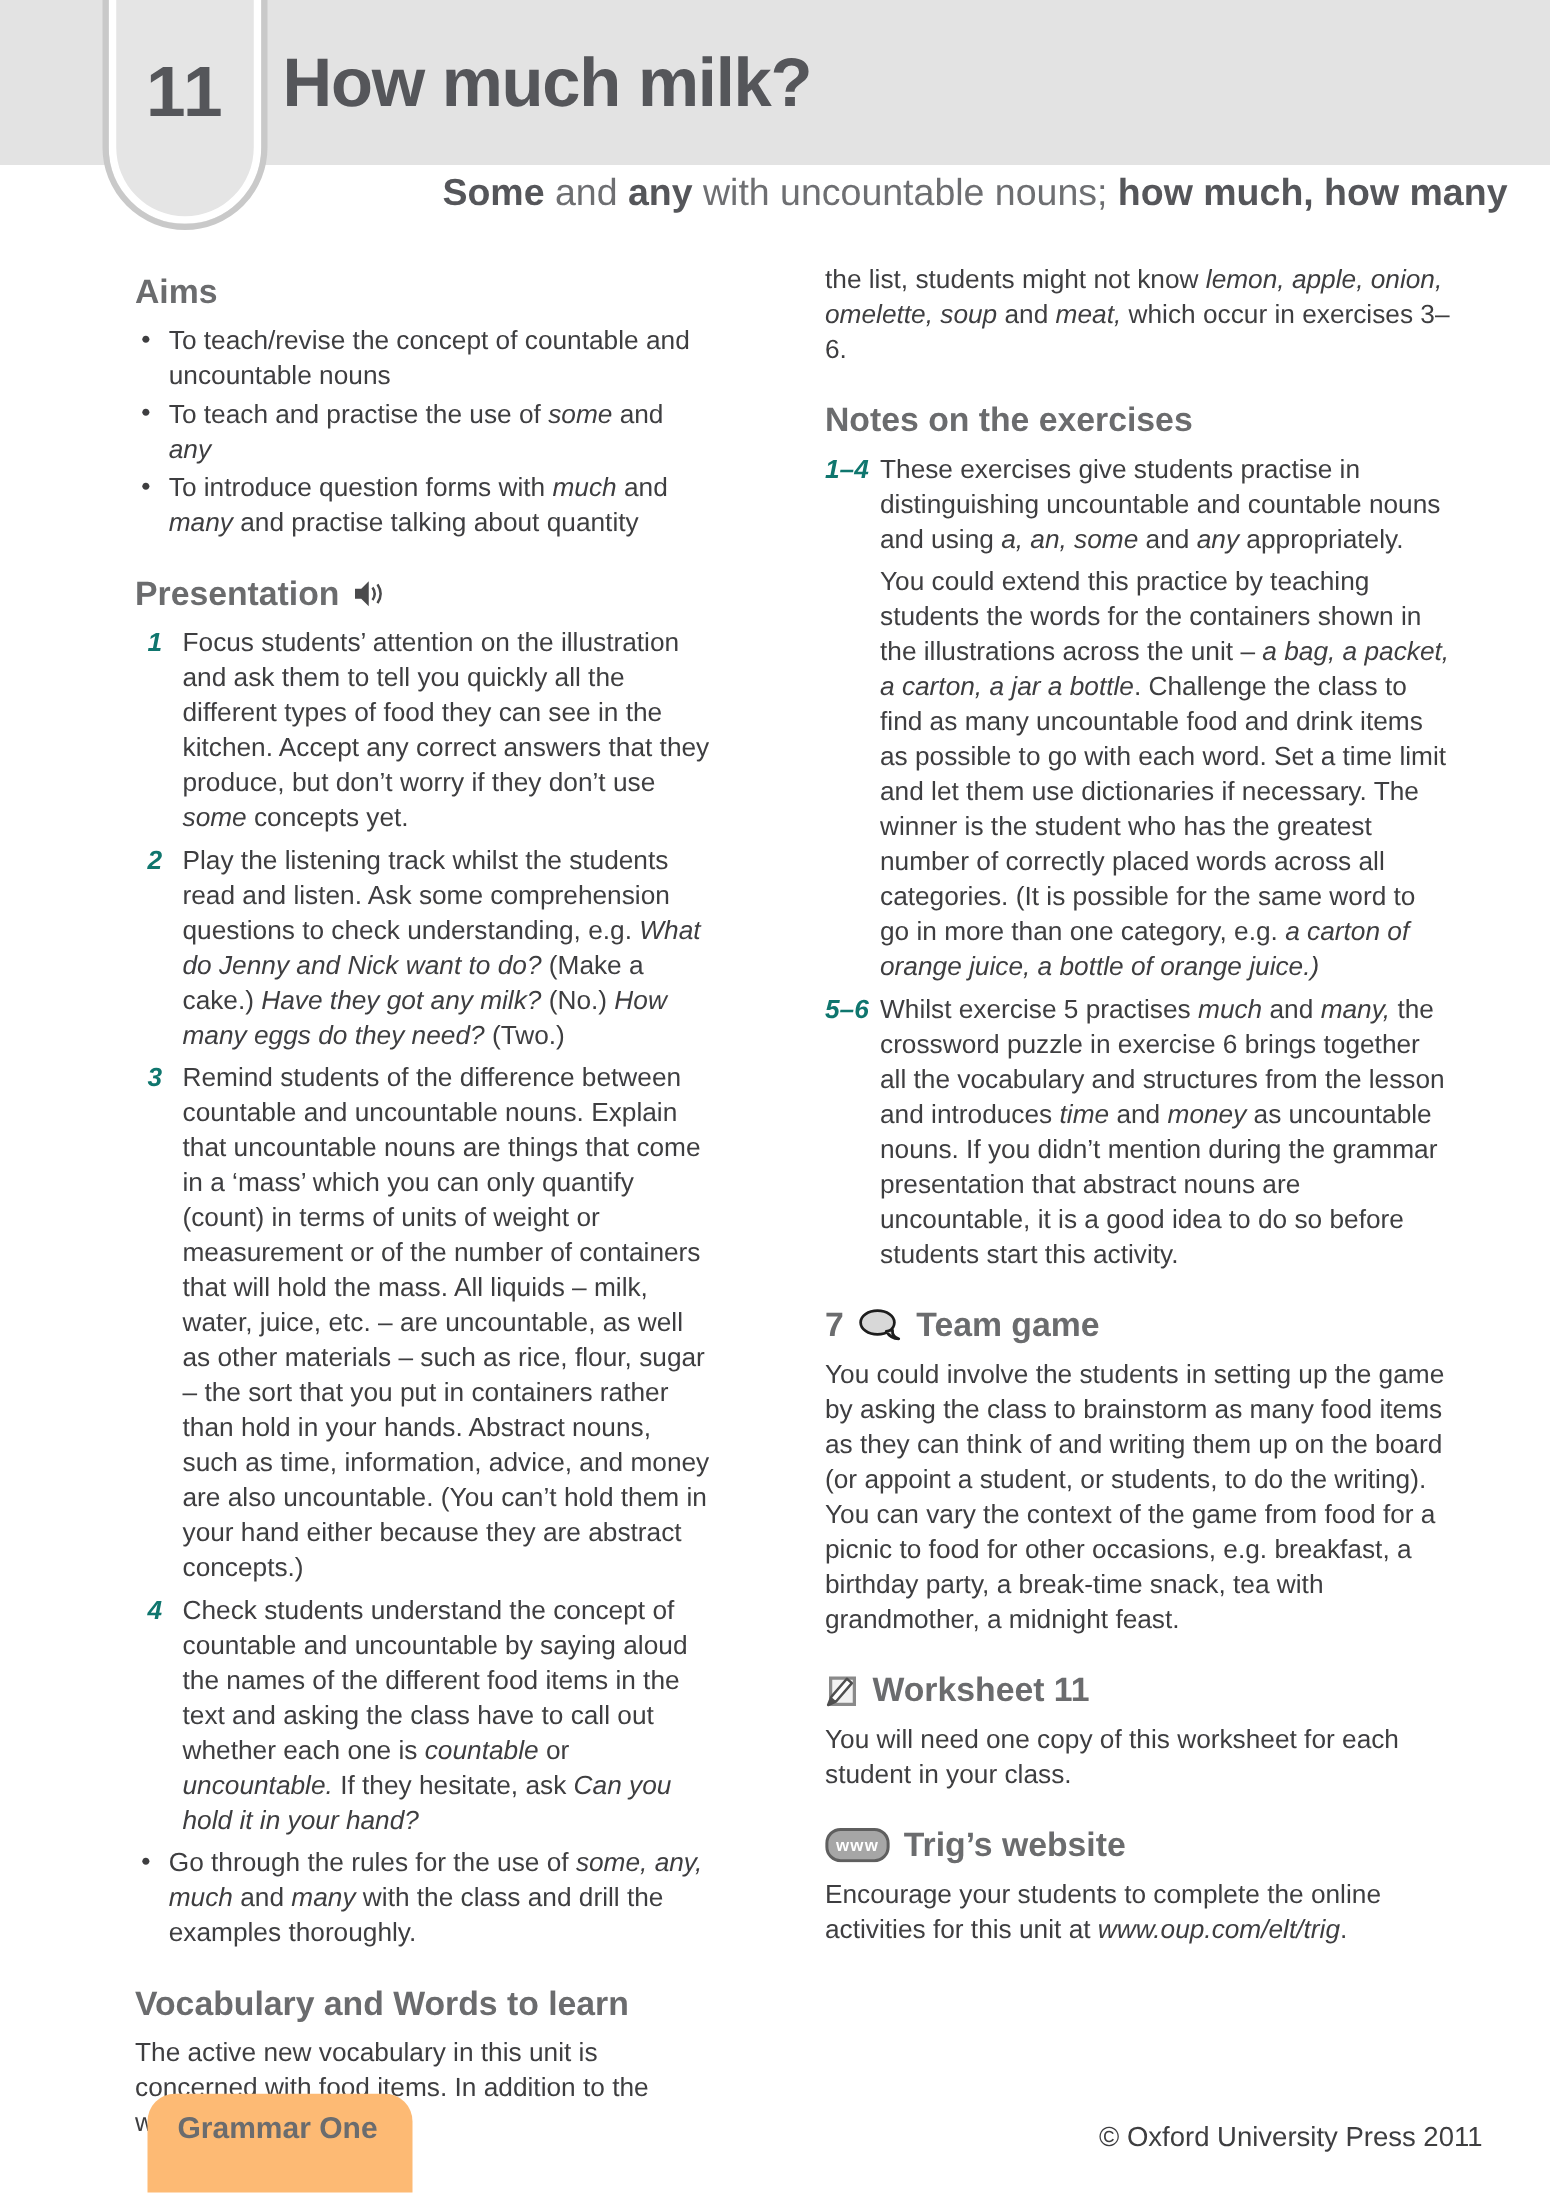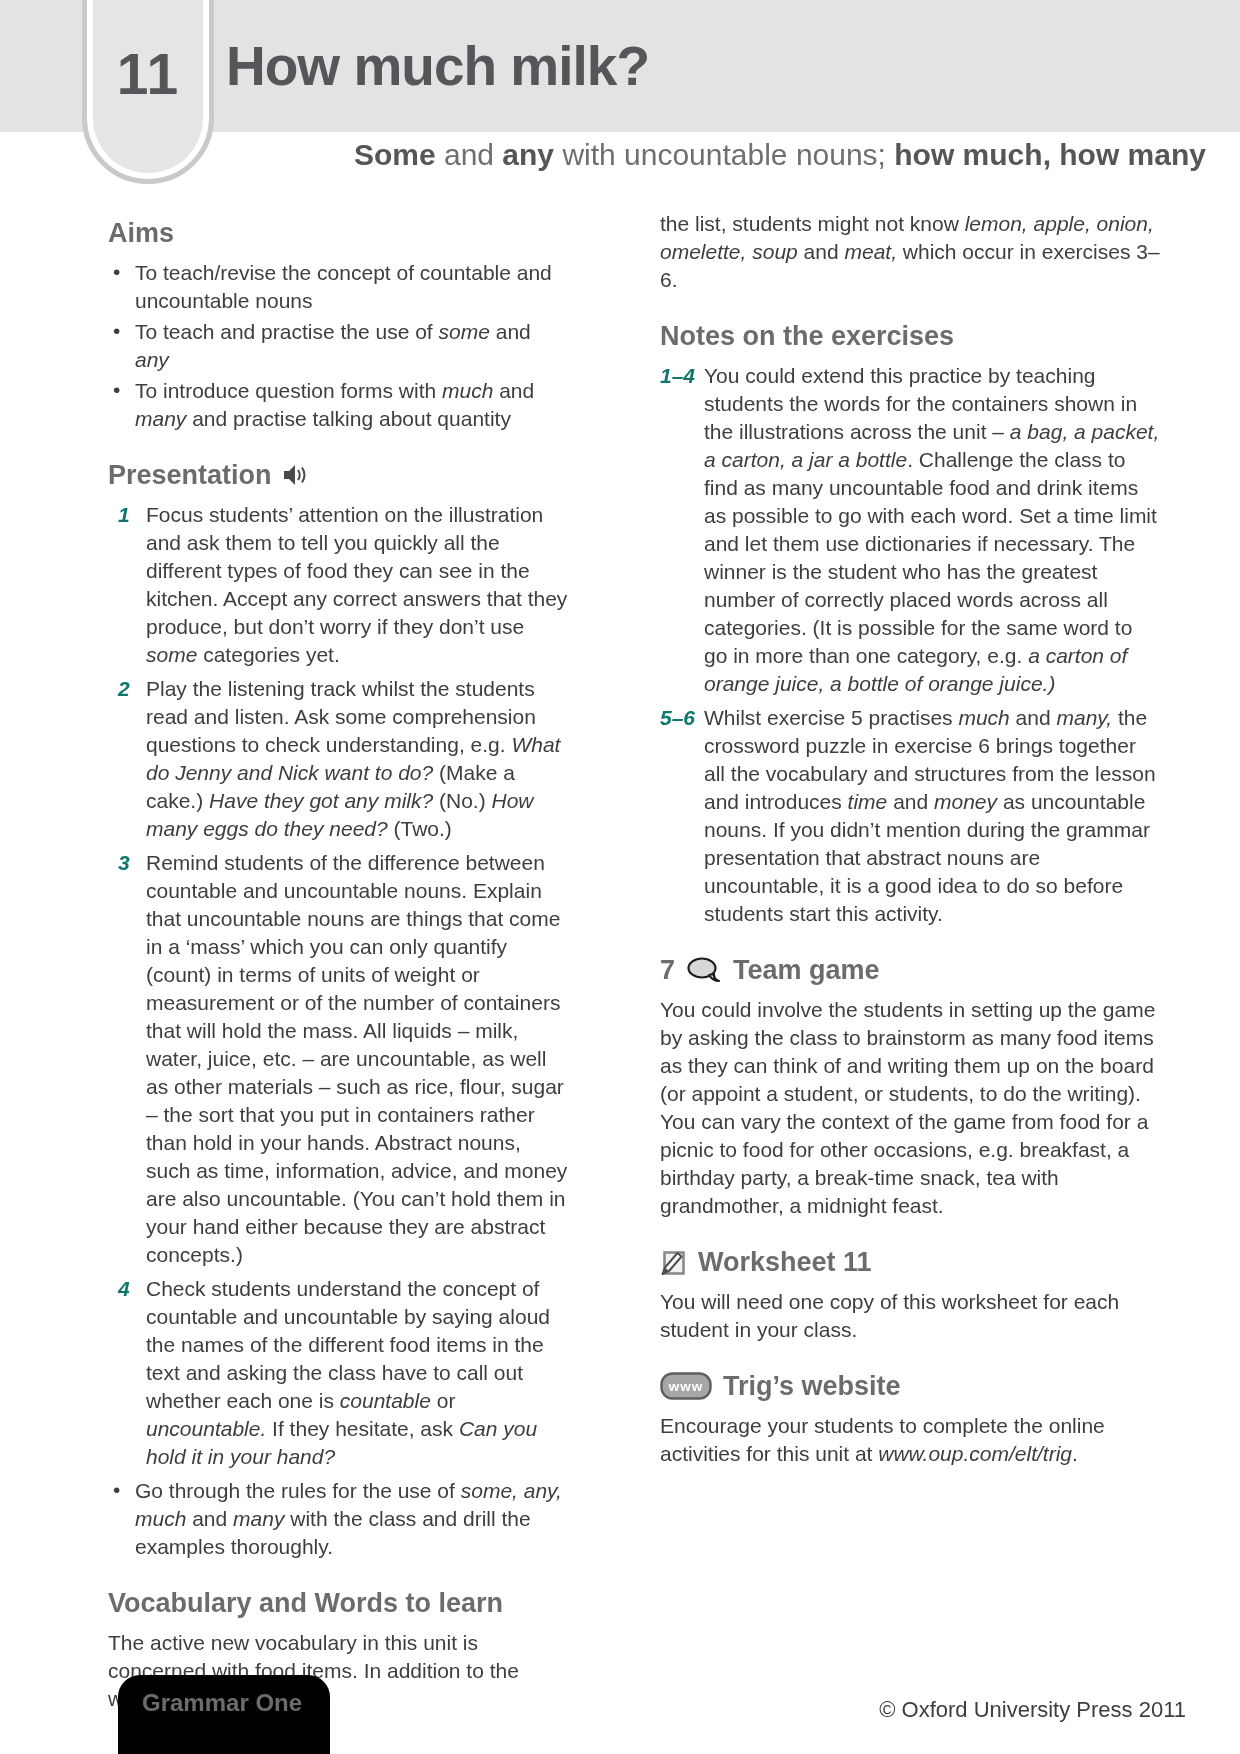--- a/index.html
+++ b/index.html
@@ -48,21 +48,21 @@
   .bullet-item{position:relative;padding-left:27px;margin-bottom:3px;}
   .bullet-dot{position:absolute;left:5px;top:-1px;}
   .num-item{position:relative;padding-left:38px;margin-bottom:4px;}
   .num-item .num{position:absolute;left:10px;top:0;font-weight:bold;color:#0f766e;font-style:italic;}
   .numbered.range .num-item{padding-left:44px;}
   .numbered.range .num-item .num{left:0;}
   .num-item .para + .para{margin-top:2px;}
   
   .series-badge{
     position:absolute;left:118px;top:1675px;width:212px;height:79px;box-sizing:border-box;
-    background:#000000;border-radius:22px 22px 0 0;padding:14px 0 0 24px;
+    background:#fdba74;border-radius:22px 22px 0 0;padding:14px 0 0 24px;
     font-size:24px;font-weight:bold;color:#6b6c6e;
   }
   .copyright{position:absolute;top:1697px;right:54px;font-size:22px;color:#3e3e40;}
 </style>
 </head>
 <body>
 
 <header>
   <div class="banner"></div>
   <div class="unit-tab">
@@ -88,21 +88,21 @@
           <svg width="24" height="22" viewBox="0 0 24 22">
             <polygon points="1,7 6,7 12,1 12,21 6,15 1,15" fill="#4a4a4c"></polygon>
             <path d="M15 6 q3.5 5 0 10" stroke="#4a4a4c" stroke-width="2" fill="none"></path>
             <path d="M19 3.5 q5 7.5 0 15" stroke="#4a4a4c" stroke-width="2" fill="none"></path>
           </svg>
         </span>
       </div>
       <div class="numbered">
         <div class="num-item">
           <span class="num">1</span>
-          <div class="para"><span>Focus students’ attention on the illustration and ask them to tell you quickly all the different types of food they can see in the kitchen. Accept any correct answers that they produce, but don’t worry if they don’t use </span><span class="it">some</span><span> categories yet.</span></div>
+          <div class="para"><span>Focus students’ attention on the illustration and ask them to tell you quickly all the different types of food they can see in the kitchen. Accept any correct answers that they produce, but don’t worry if they don’t use </span><span class="it">some</span><span> concepts yet.</span></div>
         </div>
         <div class="num-item">
           <span class="num">2</span>
           <div class="para"><span>Play the listening track whilst the students read and listen. Ask some comprehension questions to check understanding, e.g. </span><span class="it">What do Jenny and Nick want to do?</span><span> (Make a cake.) </span><span class="it">Have they got any milk?</span><span> (No.) </span><span class="it">How many eggs do they need?</span><span> (Two.)</span></div>
         </div>
         <div class="num-item">
           <span class="num">3</span>
           <div class="para"><span>Remind students of the difference between countable and uncountable nouns. Explain that uncountable nouns are things that come in a ‘mass’ which you can only quantify (count) in terms of units of weight or measurement or of the number of containers that will hold the mass. All liquids – milk, water, juice, etc. – are uncountable, as well as other materials – such as rice, flour, sugar – the sort that you put in containers rather than hold in your hands. Abstract nouns, such as time, information, advice, and money are also uncountable. (You can’t hold them in your hand either because they are abstract concepts.)</span></div>
         </div>
         <div class="num-item">
@@ -119,20 +119,21 @@
       <div class="para"><span>The active new vocabulary in this unit is concerned with food items. In addition to the words on</span></div>
     </div>
   <div class="col col-right" id="col-right">
       <div class="para"><span>the list, students might not know </span><span class="it">lemon, apple, onion, omelette, soup</span><span> and </span><span class="it">meat,</span><span> which occur in exercises 3–6.</span></div>
       <div class="section-heading">
         <span>Notes on the exercises</span>
       </div>
       <div class="numbered range">
         <div class="num-item">
           <span class="num">1–4</span>
+          <div class="para"><span>These exercises give students practise in distinguishing uncountable and countable nouns and using </span><span class="it">a, an, some</span><span> and </span><span class="it">any</span><span> appropriately.</span></div>
           <div class="para"><span>You could extend this practice by teaching students the words for the containers shown in the illustrations across the unit – </span><span class="it">a bag, a packet, a carton, a jar a bottle</span><span>. Challenge the class to find as many uncountable food and drink items as possible to go with each word. Set a time limit and let them use dictionaries if necessary. The winner is the student who has the greatest number of correctly placed words across all categories. (It is possible for the same word to go in more than one category, e.g. </span><span class="it">a carton of orange juice, a bottle of orange juice.)</span></div>
         </div>
         <div class="num-item">
           <span class="num">5–6</span>
           <div class="para"><span>Whilst exercise 5 practises </span><span class="it">much</span><span> and </span><span class="it">many,</span><span> the crossword puzzle in exercise 6 brings together all the vocabulary and structures from the lesson and introduces </span><span class="it">time</span><span> and </span><span class="it">money</span><span> as uncountable nouns. If you didn’t mention during the grammar presentation that abstract nouns are uncountable, it is a good idea to do so before students start this activity.</span></div>
         </div>
       </div>
       <div class="section-heading">
         <span class="h-prefix">7</span>
         <span class="icon">

